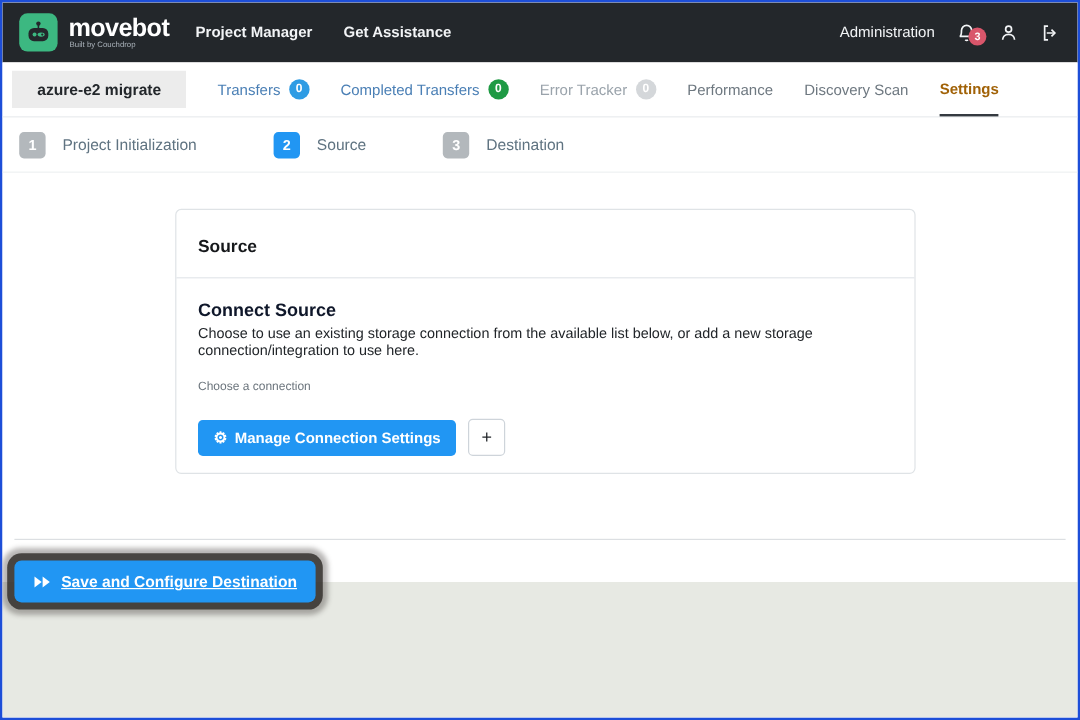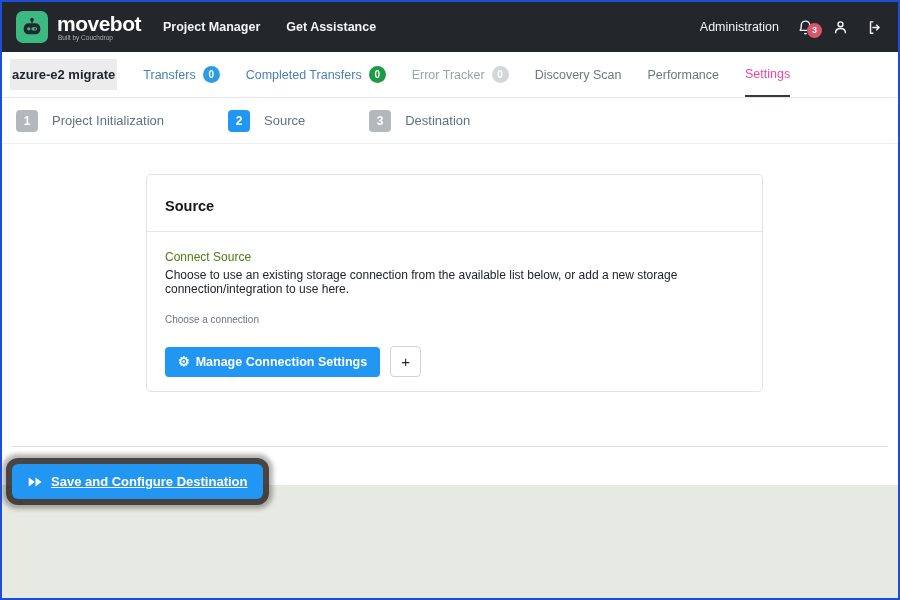--- a/index.html
+++ b/index.html
@@ -14,45 +14,45 @@
   .brand-tagline { color:#aab2ba; font-size:6.5px; margin-top:1px; padding-left:1px; }
   .top-nav { display:flex; align-items:center; margin-left:22px; gap:26px; }
   .top-link { color:#f2f4f6; font-size:12.5px; font-weight:bold; cursor:pointer; }
   .top-right { margin-left:auto; display:flex; align-items:center; gap:18px;text-align:center; }
   .admin-link { color:#f2f4f6; font-size:12.5px; cursor:pointer; }
   .icon-btn { position:relative; display:flex; align-items:center; cursor:pointer; }
   .notif-badge { position:absolute; left:10px; top:4px; background:#d9566b; color:#fff; font-size:9px; width:15px; height:15px; border-radius:50%; display:flex; align-items:center; justify-content:center; font-weight:bold; }
 
   
   .tabbar { height:46px; background:#fff; border-bottom:1px solid #e3e7ea; display:flex; align-items:center; padding:0 8px; gap:26px; flex-shrink:0; }
-  .project-pill { background:#ececec; padding:8px 2px; font-size:13px; font-weight:bold; color:#23272b; cursor:pointer; }
+  .project-pill { background:#ececec; padding:8px 21px; font-size:13px; font-weight:bold; color:#23272b; cursor:pointer; }
   .tab { font-size:12.5px; display:flex; align-items:center; gap:7px; cursor:pointer; height:100%; align-items:center; display:flex; }
   .tab-link { color:#4a7fb5; }
   .tab-muted { color:#6e7880; }
   .tab-disabled { color:#9aa3ab; }
-  .tab-active { color:#ec4899; font-weight:normal; border-bottom:2px solid #343a40; }
+  .tab-active { color:#a16207; font-weight:bold; border-bottom:2px solid #343a40; }
   .tab-badge { width:17px; height:17px; border-radius:50%; color:#fff; font-size:10px; font-weight:bold; display:flex; align-items:center; justify-content:center; }
   .badge-blue { background:#2e9ce4; }
   .badge-green { background:#1f9a44; }
   .badge-gray { background:#d4d7da; }
 
   
   .stepper { height:46px; background:#fff; border-bottom:1px solid #eceff1; display:flex; align-items:center; padding:0 14px; gap:64px; flex-shrink:0; }
   .step { display:flex; align-items:center; gap:14px; cursor:pointer; }
   .step-num { width:22px; height:22px; border-radius:4px; background:#b3b8bc; color:#fff; font-size:12px; font-weight:bold; display:flex; align-items:center; justify-content:center; }
   .step-num.active { background:#2196f3; }
   .step-label { font-size:13px; color:#5f7381; }
 
   
   .main { height:341px; background:#fff; position:relative; }
   .card { width:617px; margin:30px auto 0 144px; border:1px solid #dfe3e6; border-radius:5px; background:#fff; }
   .card-header { padding:23px 18px 17px 18px; border-bottom:1px solid #e3e7ea; }
   .card-title { font-size:14.5px; font-weight:bold; color:#16181b; }
   .card-body { padding:18px 18px 14px 18px; }
-  .section-title { font-size:12px; font-weight:normal; color:#4d7c0f; }
+  .section-title { font-size:15px; font-weight:bold; color:#0f172a; }
   .section-desc { font-size:12px; color:#212529; margin-top:4px; }
   .field-label { font-size:10px; color:#6c757d; margin-top:18px; }
   .fake-select { width:160px; height:17px; border:1px solid #8d9499; border-radius:2px; margin-top:2px; display:flex; align-items:center; justify-content:space-between; padding:0 4px 0 4px; cursor:pointer; background:#fff; }
   .fake-select-value { font-size:11px; color:#212529; }
   .btn-row { display:flex; align-items:center; gap:10px; margin-top:21px; }
   .btn-primary { background:#2196f3; color:#fff; border:none; border-radius:4px; font-size:12.5px; font-weight:bold; padding:8px 13px; display:flex; align-items:center; gap:6px; cursor:pointer; font-family:"Liberation Sans", sans-serif; }
   .btn-plus { background:#fff; border:1px solid #ced4da; border-radius:4px; width:31px; height:31px; font-size:15px; color:#212529; cursor:pointer; display:flex; align-items:center; justify-content:center; font-family:"Liberation Sans", sans-serif; }
   .gear-glyph { font-size:13px; line-height:1; }
 
   .rule { border:none; border-top:1px solid #dcdfe2; margin:54px 10px 0 10px; }
@@ -120,24 +120,24 @@
     </span>
     <span class="tab tab-link">
       <span>Completed Transfers</span>
       <span class="tab-badge badge-green">0</span>
     </span>
     <span class="tab tab-disabled">
       <span>Error Tracker</span>
       <span class="tab-badge badge-gray">0</span>
     </span>
     <span class="tab tab-muted">
-      <span>Discovery Scan</span>
+      <span>Performance</span>
     </span>
     <span class="tab tab-muted">
-      <span>Performance</span>
+      <span>Discovery Scan</span>
     </span>
     <span class="tab tab-active">
       <span>Settings</span>
     </span>
   </div>
 
   <div class="stepper">
     <span class="step">
       <span class="step-num">1</span>
       <span class="step-label">Project Initialization</span>

